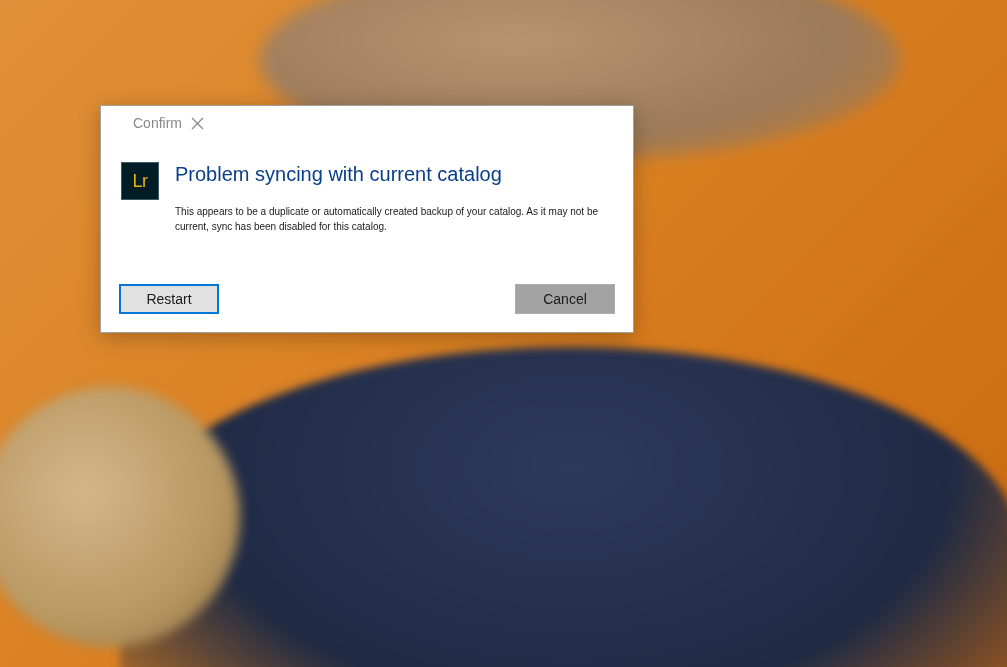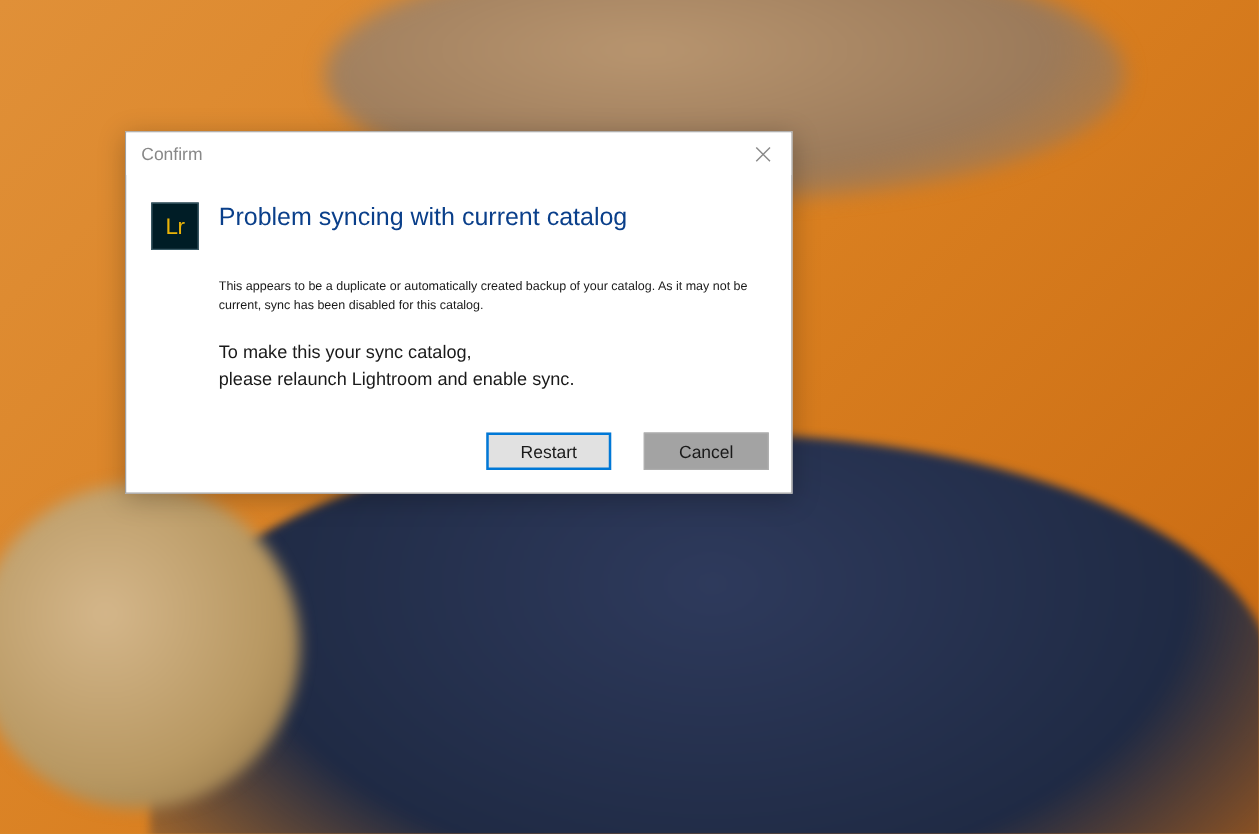--- a/index.html
+++ b/index.html
@@ -56,23 +56,24 @@
       top: 105px;
       width: 534px;
       background: #ffffff;
       border: 1px solid #a0a0a0;
       box-shadow: 0 4px 20px rgba(0,0,0,0.25);
     }
     .title-bar {
       height: 34px;
       display: flex;
       align-items: center;
-      justify-content: space-between;
+      justify-content: flex-start;
       padding: 0 8px 0 12px;
       background: #ffffff;
+      margin-left: 20px;
     }
     .title-text {
       color: #888888;
       font-size: 14px;
       font-weight: 400;
     }
     .close-btn {
       width: 30px;
       height: 26px;
       display: flex;
@@ -107,38 +108,38 @@
       letter-spacing: -0.5px;
       font-family: "Segoe UI", sans-serif;
     }
     .content-col {
       flex: 1;
     }
     .dialog-heading {
       color: #0a3f8a;
       font-size: 20px;
       font-weight: 400;
-      margin-bottom: 36px;
+      margin-bottom: 18px;
       line-height: 1.2;
     }
     .dialog-text {
       color: #1a1a1a;
       font-size: 10px;
       line-height: 1.5;
       margin-bottom: 20px;
     }
     .dialog-text-2 {
       color: #1a1a1a;
       font-size: 14.5px;
       line-height: 1.5;
     }
     .button-row {
       display: flex;
-      justify-content: flex-end;
-      gap: 26px;
+      justify-content: space-between;
+      gap: 14px;
       padding: 12px 18px 18px 18px;
     }
     .btn {
       min-width: 100px;
       height: 30px;
       font-size: 14px;
       font-family: inherit;
       cursor: pointer;
       display: flex;
       align-items: center;
@@ -173,23 +174,19 @@
   </div>
   <div class="dialog-body">
     <div class="icon-col">
       <div class="lr-icon">
         <span>Lr</span>
       </div>
     </div>
     <div class="content-col">
       <div class="dialog-heading">Problem syncing with current catalog</div>
       <div class="dialog-text">This appears to be a duplicate or automatically created backup of your catalog.  As it may not be current, sync has been disabled for this catalog.</div>
-      <div class="dialog-text-2">
-        <span>To make this your sync catalog,</span><br>
-        <span>please relaunch Lightroom and enable sync.</span>
-      </div>
     </div>
   </div>
   <div class="button-row">
     <button class="btn primary">Restart</button>
     <button class="btn">Cancel</button>
   </div>
 </div>
 
 </body></html>

